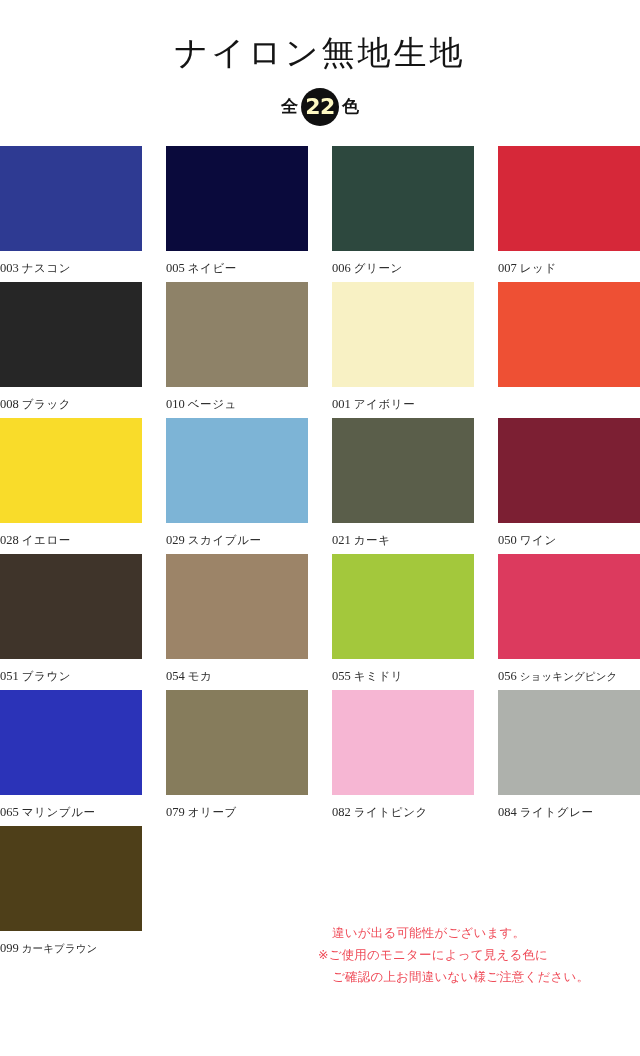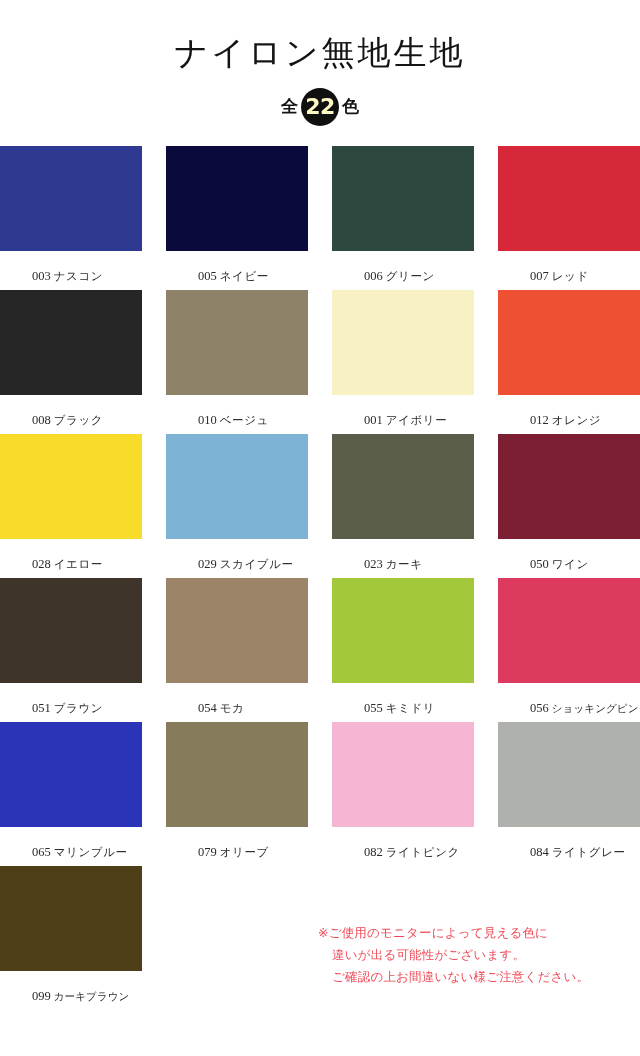--- a/index.html
+++ b/index.html
@@ -81,25 +81,24 @@
   .swatch-chip {
     width: 142px;
     height: 105px;
     display: block;
   }
   .swatch-label {
     font-family: "DejaVu Sans", "Liberation Sans", sans-serif;
     font-size: 11.5px;
     letter-spacing: 0.6px;
     color: #2a2a2a;
-    padding-top: 18px;
+    padding-top: 10px;
     padding-bottom: 0;
     white-space: nowrap;
     line-height: 1.2;
-    margin-left: 32px;
   }
   .swatch-label .code {
     font-family: "Liberation Serif", "DejaVu Serif", serif;
     font-size: 12.5px;
     letter-spacing: 0;
     margin-right: 3px;
   }
 
   
   .swatch-label.long {
@@ -162,33 +161,32 @@
     <div class="swatch-cell">
       <div class="swatch-chip" style="background: rgb(142, 130, 104);"></div>
       <div class="swatch-label"><span class="code">010</span><span>ベージュ</span></div>
     </div>
     <div class="swatch-cell">
       <div class="swatch-chip" style="background: rgb(248, 241, 196);"></div>
       <div class="swatch-label"><span class="code">001</span><span>アイボリー</span></div>
     </div>
     <div class="swatch-cell">
       <div class="swatch-chip" style="background: rgb(238, 80, 52);"></div>
-      <div class="swatch-label"><span class="code">012</span><span>オレンジ</span></div>
     </div>
     <div class="swatch-cell">
       <div class="swatch-chip" style="background: rgb(249, 220, 42);"></div>
       <div class="swatch-label"><span class="code">028</span><span>イエロー</span></div>
     </div>
     <div class="swatch-cell">
       <div class="swatch-chip" style="background: rgb(125, 180, 214);"></div>
       <div class="swatch-label"><span class="code">029</span><span>スカイブルー</span></div>
     </div>
     <div class="swatch-cell">
       <div class="swatch-chip" style="background: rgb(90, 94, 74);"></div>
-      <div class="swatch-label"><span class="code">023</span><span>カーキ</span></div>
+      <div class="swatch-label"><span class="code">021</span><span>カーキ</span></div>
     </div>
     <div class="swatch-cell">
       <div class="swatch-chip" style="background: rgb(124, 31, 51);"></div>
       <div class="swatch-label"><span class="code">050</span><span>ワイン</span></div>
     </div>
     <div class="swatch-cell">
       <div class="swatch-chip" style="background: rgb(63, 52, 42);"></div>
       <div class="swatch-label"><span class="code">051</span><span>ブラウン</span></div>
     </div>
     <div class="swatch-cell">
@@ -219,16 +217,16 @@
       <div class="swatch-chip" style="background: rgb(174, 177, 172);"></div>
       <div class="swatch-label"><span class="code">084</span><span>ライトグレー</span></div>
     </div>
     <div class="swatch-cell">
       <div class="swatch-chip" style="background: rgb(78, 63, 25);"></div>
       <div class="swatch-label long"><span class="code">099</span><span>カーキブラウン</span></div>
     </div>
   </div>
 
 <div class="footer-note" id="footer-note" style="color: rgb(239, 74, 87);">
+    <div class="note-line indent">違いが出る可能性がございます。</div>
     <div class="note-line">※ご使用のモニターによって見える色に</div>
-    <div class="note-line indent">違いが出る可能性がございます。</div>
     <div class="note-line indent">ご確認の上お間違いない様ご注意ください。</div>
   </div>
 
 </body></html>

